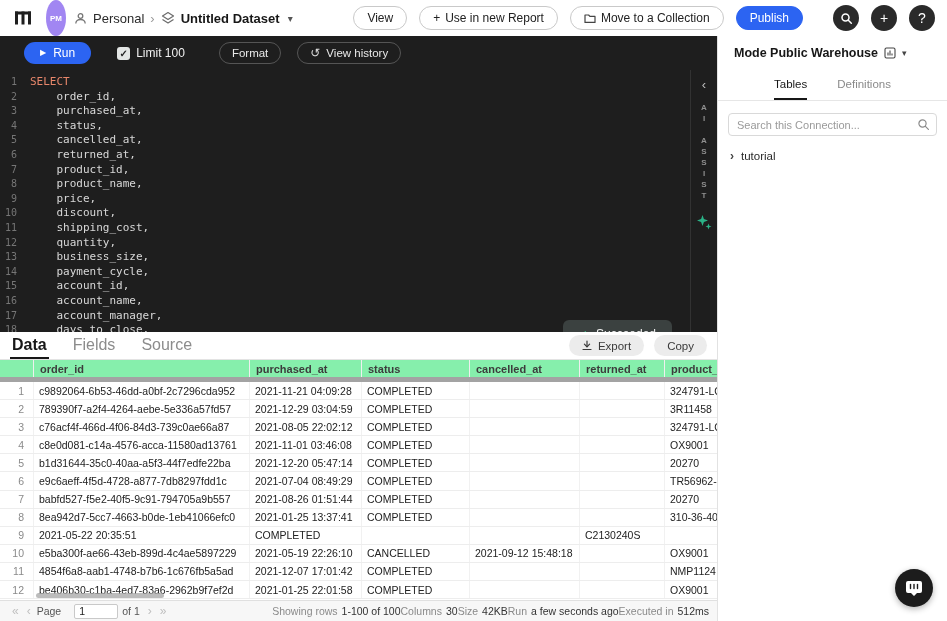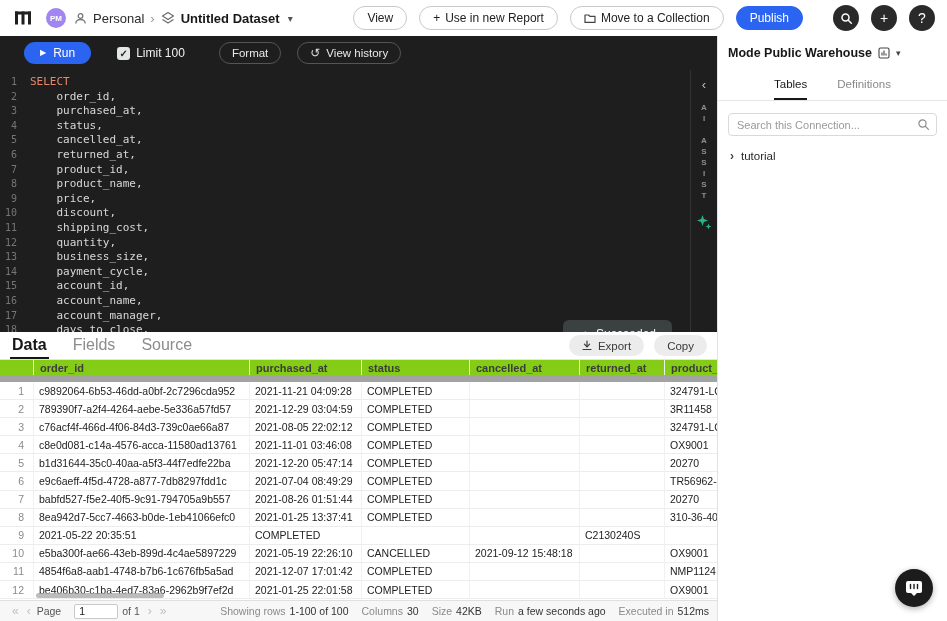--- a/index.html
+++ b/index.html
@@ -10,21 +10,21 @@
     --sparkle:#2bb287;
   }
   *{margin:0;padding:0;box-sizing:border-box;}
   html,body{width:947px;height:621px;}
   body{font-family:"Liberation Sans",sans-serif;background:#fff;color:#1f1f1f;position:relative;overflow:hidden;font-size:12px;}
   svg{display:block;}
 
   
   .app-header{position:absolute;top:0;left:0;width:947px;height:36px;background:#fff;display:flex;align-items:center;padding:0 12px;z-index:30;}
   .logo{width:22px;height:22px;display:flex;align-items:center;justify-content:center;cursor:pointer;}
-  .avatar{width:20px;height:20px;border-radius:50%;background:#a186f2;color:#fff;font-size:8px;font-weight:bold;display:flex;align-items:center;justify-content:center;margin-left:12px;cursor:pointer;flex:0 0 auto;}
+  .avatar{width:20px;height:36px;border-radius:50%;background:#a186f2;color:#fff;font-size:8px;font-weight:bold;display:flex;align-items:center;justify-content:center;margin-left:12px;cursor:pointer;flex:0 0 auto;}
   .crumb{display:flex;align-items:center;gap:6px;margin-left:8px;font-size:13px;}
   .crumb-link{color:#2a2a2a;cursor:pointer;}
   .crumb-sep{color:#9a9a9a;font-size:13px;}
   .crumb-title{font-weight:bold;color:#171717;}
   .caret{color:#555;font-size:10px;cursor:pointer;margin-left:2px;}
   .header-right{margin-left:auto;display:flex;align-items:center;gap:12px;}
   .pill{height:24px;border-radius:12px;display:inline-flex;align-items:center;gap:5px;padding:0 13px;font-size:12px;font-family:inherit;cursor:pointer;white-space:nowrap;}
   .pill.ghost{background:#fff;border:1px solid #c9c9c9;color:#222;}
   .pill.primary{background:var(--accent);border:1px solid var(--accent);color:#fff;}
   .hdr-circle{width:26px;height:26px;border-radius:50%;background:#2a2a2a;color:#fff;display:flex;align-items:center;justify-content:center;cursor:pointer;font-size:14px;border:none;flex:0 0 auto;}
@@ -60,42 +60,42 @@
 
   
   .results-block{position:absolute;top:296px;left:0;width:717px;height:289px;background:#fff;display:flex;flex-direction:column;overflow:hidden;}
   .results-tabbar{height:28px;flex:0 0 28px;display:flex;align-items:center;padding:0 10px;border-bottom:1px solid #e3e3e3;}
   .rtab{height:100%;display:flex;align-items:center;padding:0 2px;margin-right:22px;font-size:16px;color:#8c8c8c;cursor:pointer;border-bottom:2px solid transparent;}
   .rtab.active{color:#171717;font-weight:bold;border-bottom-color:#171717;}
   .results-actions{margin-left:auto;display:flex;gap:10px;align-items:center;}
   .light-pill{height:21px;border-radius:11px;background:#ececec;border:none;color:#3a3a3a;display:inline-flex;align-items:center;gap:6px;padding:0 13px;font-size:11.5px;font-family:inherit;cursor:pointer;}
 
   .grid-row{display:grid;grid-template-columns:34px 216px 112px 108px 110px 85px 140px;}
-  .table-header{flex:0 0 22px;height:22px;border-bottom:7px solid #a3a3a3;background:#84cc16;}
+  .table-header{flex:0 0 22px;height:22px;border-bottom:5px solid #a3a3a3;background:#86efac;}
   .th{font-size:11px;font-weight:bold;color:#3c3c3c;display:flex;align-items:center;padding:0 6px;border-right:1px solid #efefef;white-space:nowrap;overflow:hidden;cursor:pointer;}
   .th.empty{cursor:default;}
   .table-body{flex:1 1 auto;overflow:hidden;position:relative;}
   .tr{height:18.1px;border-bottom:1px solid #ededed;cursor:default;}
   .td{font-size:10.5px;color:#222;display:flex;align-items:center;padding:0 5px;border-right:1px solid #f1f1f1;white-space:nowrap;overflow:hidden;}
   .td.rownum{justify-content:flex-end;color:#8a8a8a;padding-right:9px;font-size:10.5px;}
   .hscroll-thumb{position:absolute;left:36px;bottom:2px;width:128px;height:5px;border-radius:3px;background:#a6a6a6;opacity:.75;cursor:grab;}
 
   
   .statusbar{flex:0 0 21px;height:21px;background:#f7f7f7;border-top:1px solid #e0e0e0;display:flex;align-items:center;padding:0 8px;font-size:10.5px;color:#666;}
   .pg-btn{background:none;border:none;color:#c0c0c0;font-size:12px;padding:0 4px;cursor:pointer;font-family:inherit;line-height:1;}
   .pg-label{margin:0 13px 0 2px;color:#555;}
   .pg-input{width:44px;height:15px;border:1px solid #c9c9c9;border-radius:2px;background:#fff;font-size:10.5px;padding:0 4px;color:#222;font-family:inherit;}
   .pg-of{margin:0 4px;color:#555;}
-  .stats{margin-left:auto;display:flex;align-items:center;gap:13px;}
+  .stats{margin-left:auto;display:flex;align-items:center;}
   .stat{display:flex;gap:4px;white-space:nowrap;}
   .stat .lbl{color:#8a8a8a;}
   .stat .val{color:#333;}
 
   
-  .conn-row{height:34px;display:flex;align-items:center;gap:6px;padding:0 10px;cursor:pointer;}
+  .conn-row{height:34px;display:flex;align-items:center;gap:6px;padding:0 16px;cursor:pointer;}
   .conn-name{font-size:12.5px;font-weight:bold;color:#171717;white-space:nowrap;}
   .conn-caret{color:#444;font-size:9px;}
   .side-tabs{height:31px;display:flex;justify-content:center;gap:30px;border-bottom:1px solid #e6e6e6;}
   .stab{display:flex;align-items:center;font-size:11.5px;color:#8a8a8a;cursor:pointer;border-bottom:2px solid transparent;}
   .stab.active{color:#171717;border-bottom-color:#171717;}
   .side-search{position:relative;margin:12px 10px 0 10px;}
   .side-search input{width:100%;height:23px;border:1px solid #d9d9d9;border-radius:4px;padding:0 26px 0 8px;font-size:11px;font-family:inherit;color:#333;background:#fff;outline:none;}
   .side-search input::placeholder{color:#9a9a9a;}
   .search-glyph{position:absolute;right:7px;top:5px;}
   .tree-item{display:flex;align-items:center;gap:7px;padding:14px 12px 0 12px;cursor:pointer;}

